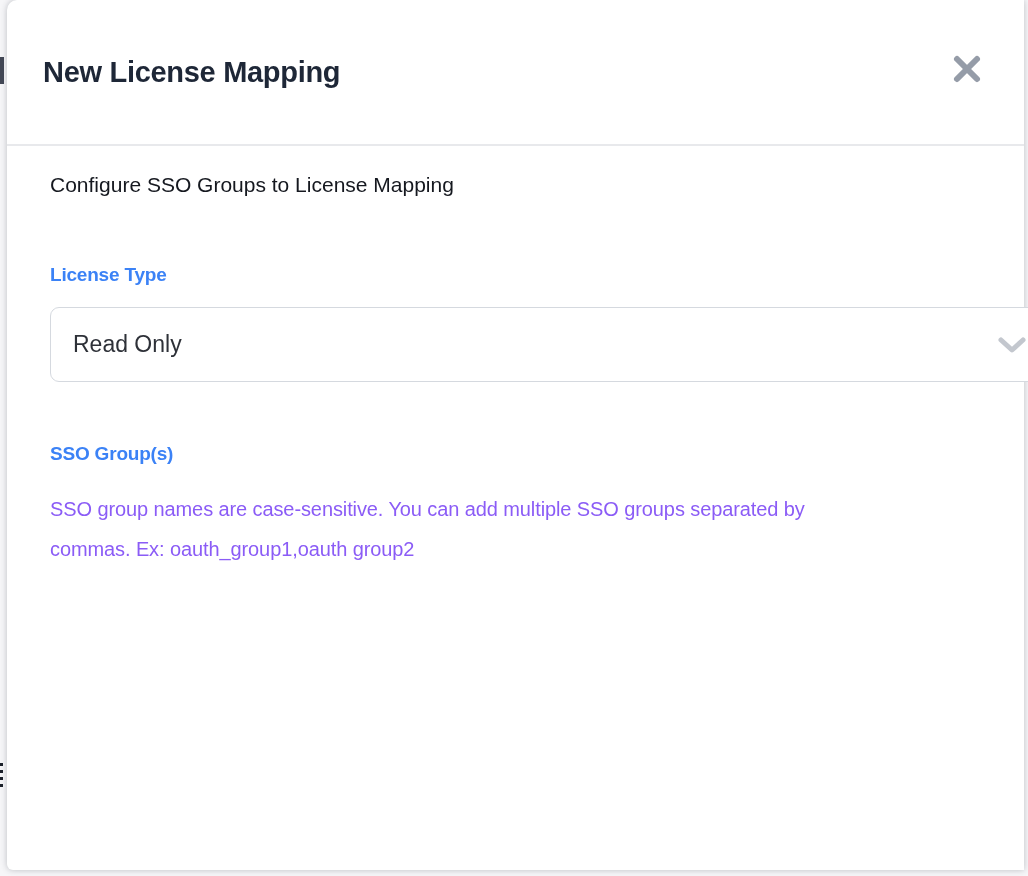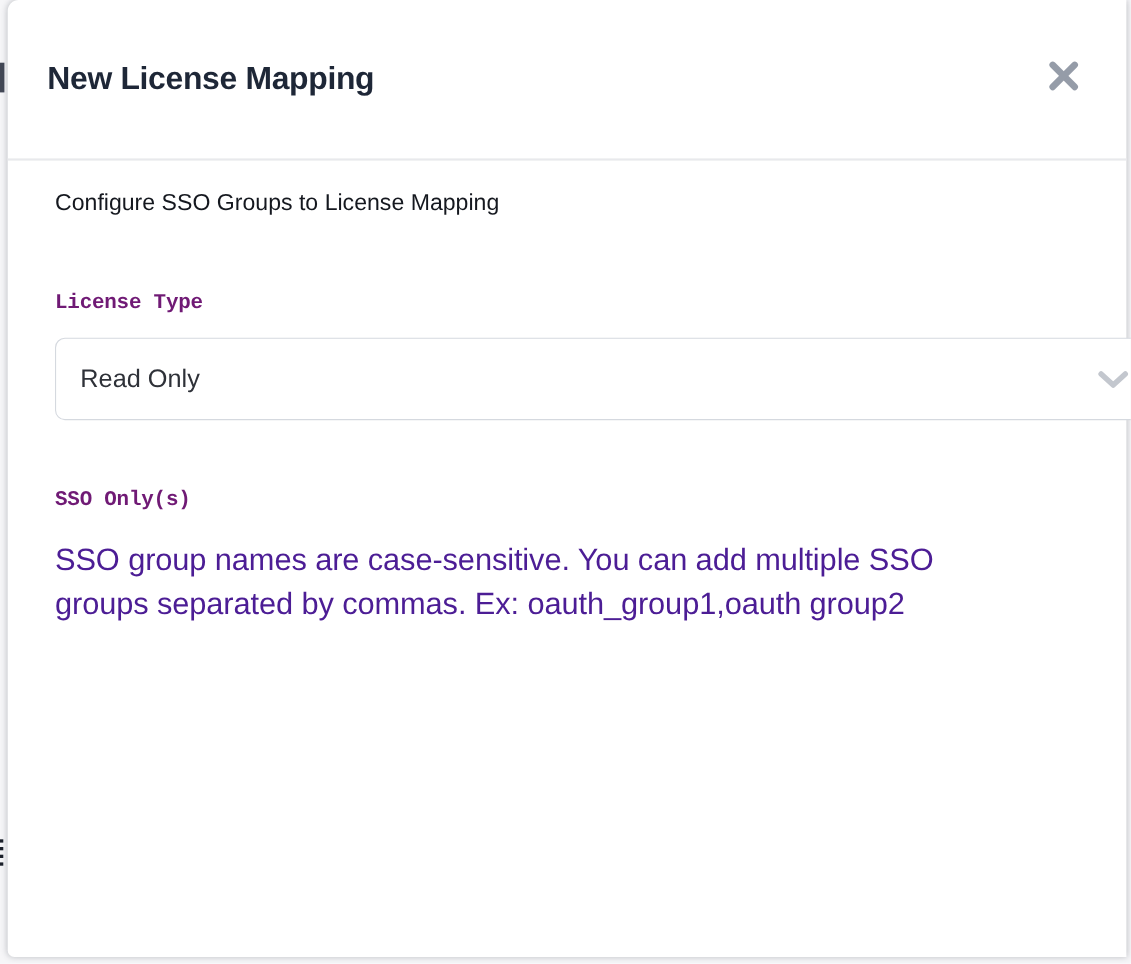--- a/index.html
+++ b/index.html
@@ -48,23 +48,22 @@
 
   .modal-body { padding: 24px 50px 0 43px; }
 
   .subtitle {
     font-size: 21px; color: #15181f; line-height: 30px;
   }
 
   .field-label {
     display: block;
     margin-top: 64px;
-    font-size: 19px; font-weight: 700; color: #701a75;
+    font-size: 19px; font-weight: 700; color: #3b82f6;
     letter-spacing: -0.2px;
-    font-family: Liberation Mono, monospace;
   }
   .field-label.second { margin-top: 61px; }
 
   .select-box, .text-box {
     margin-top: 21px;
     width: 1005px; height: 75px;
     border: 1px solid #d5d9df; border-radius: 9px;
     background: #ffffff;
     display: flex; align-items: center; justify-content: space-between;
     padding: 0 28px 0 22px;
@@ -74,22 +73,22 @@
   .text-box {
     font-family: "Liberation Sans", sans-serif;
     outline: none; cursor: text;
     padding-right: 22px;
   }
   .select-value { color: #2e3138; }
 
   .helper-text {
     margin-top: 24px;
     max-width: 830px;
-    font-size: 28px; line-height: 40px;
-    color: #4c1d95;
+    font-size: 20px; line-height: 40px;
+    color: #8b5cf6;
     letter-spacing: -0.1px;
   }
 </style>
 </head>
 <body>
 
 <div class="edge-fragment-dark"></div>
 <div class="edge-list-icon">
   <span></span>
     <span></span>
@@ -118,18 +117,18 @@
     <label class="field-label">License Type</label>
     <div class="select-box" role="combobox" aria-expanded="false">
       <span class="select-value">Read Only</span>
       <span style="display:flex;">
         <svg width="28" height="16" viewBox="0 0 28 16">
           <polyline points="3,3 14,13 25,3" fill="none" stroke="#c3c7ce" stroke-width="5" stroke-linecap="round" stroke-linejoin="round"></polyline>
         </svg>
       </span>
     </div>
 
-    <label class="field-label second">SSO Only(s)</label>
+    <label class="field-label second">SSO Group(s)</label>
 
     <div class="helper-text">SSO group names are case-sensitive. You can add multiple SSO groups separated by commas. Ex: oauth_group1,oauth group2</div>
 
   </div>
 </div>
 
 </body></html>

